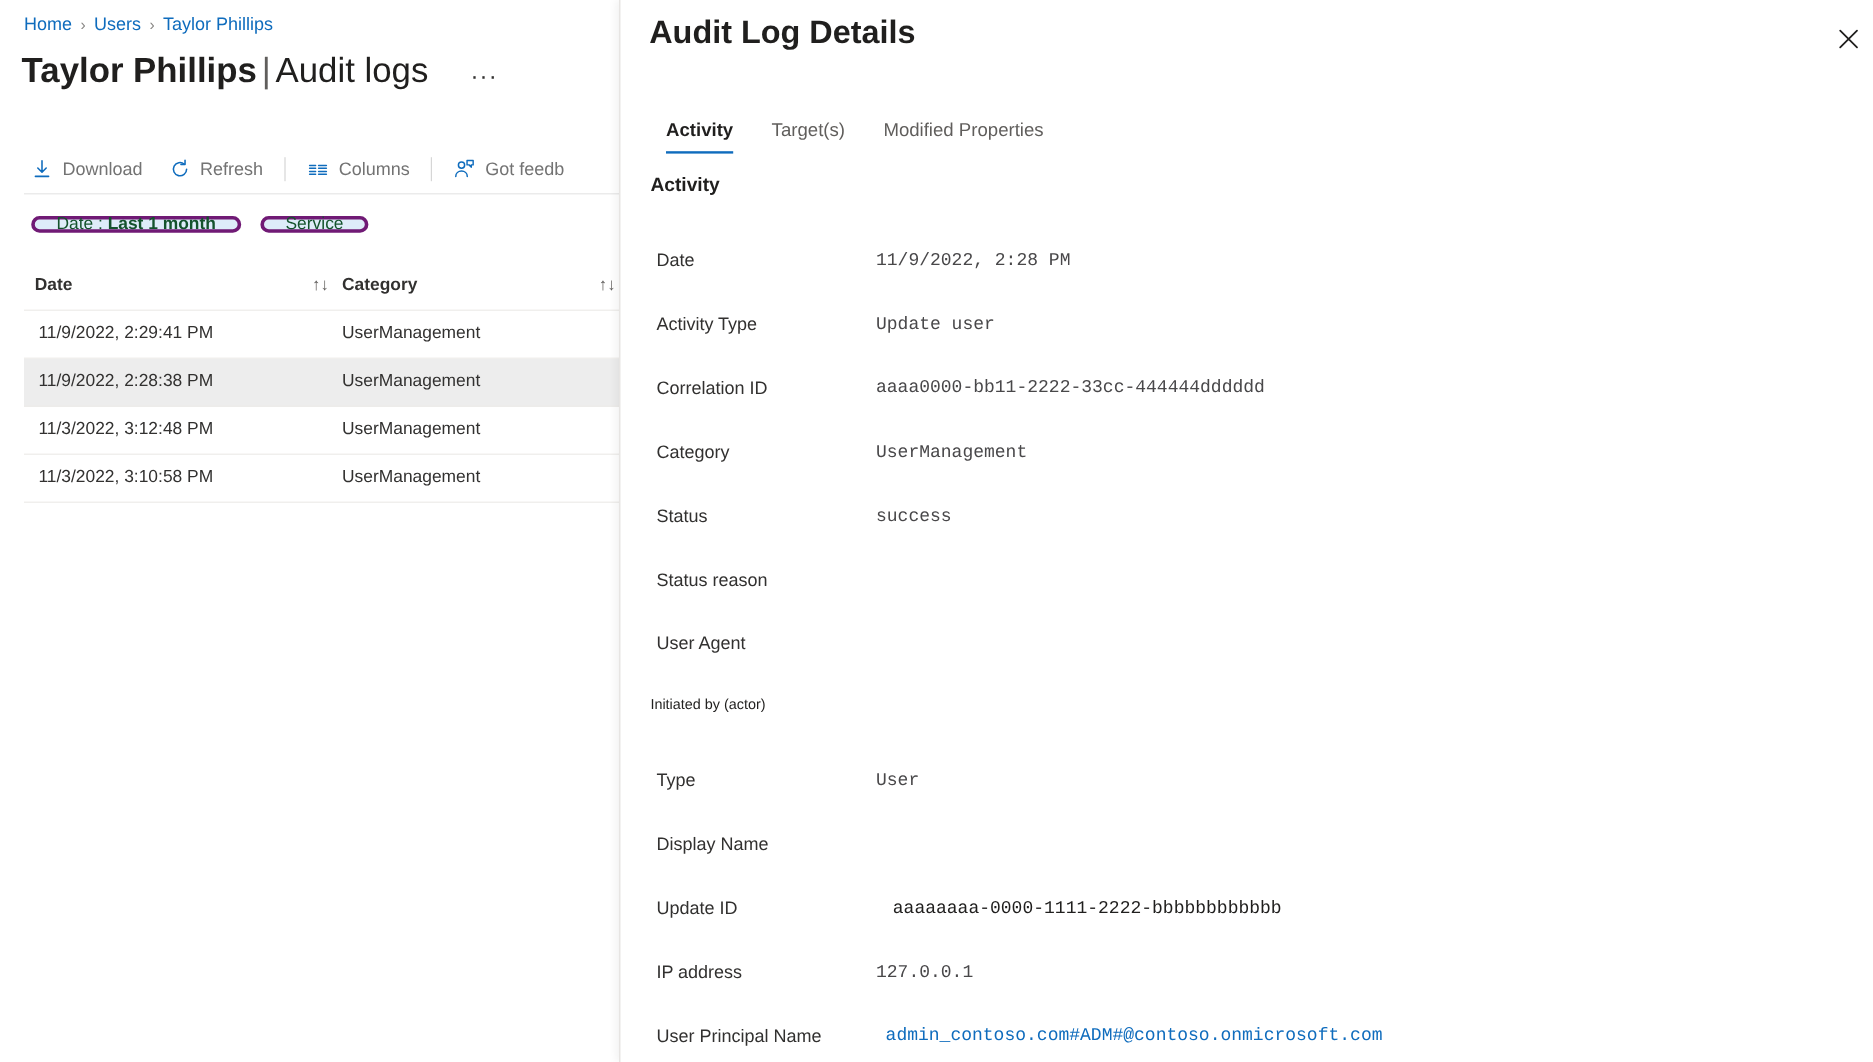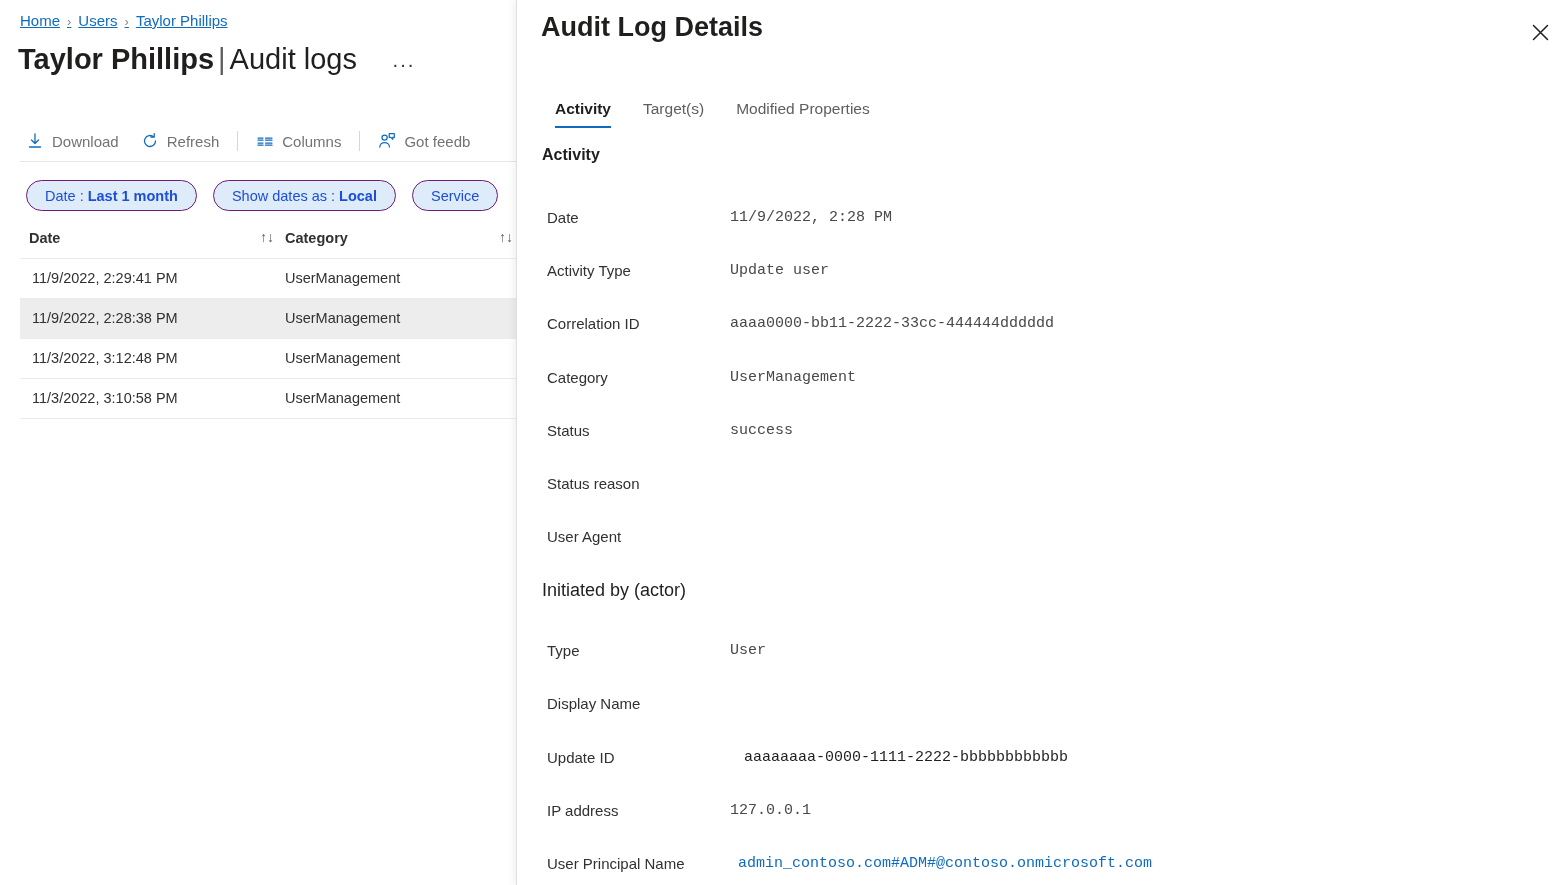--- a/index.html
+++ b/index.html
@@ -9,43 +9,43 @@
     background: #ffffff;
     font-family: "Liberation Sans", sans-serif;
     color: #323130;
     overflow: hidden;
   }
   #app { position: relative; width: 1561px; height: 885px; background:#fff; }
 
   
   #left-pane { position:absolute; left:0; top:0; width:516px; height:885px; background:#fff; overflow:hidden; }
 
-  .breadcrumb { position:absolute; left:20px; top:12px; font-size:15px; color:#0f6cbd; white-space:nowrap;text-decoration:underline; }
+  .breadcrumb { position:absolute; left:20px; top:12px; font-size:15px; color:#0f6cbd; white-space:nowrap; }
   .breadcrumb a { color:#0f6cbd; text-decoration:none; cursor:pointer; }
   .breadcrumb .sep { color:#8a8886; margin:0 7px; font-size:13px; }
 
   .page-title { position:absolute; left:18px; top:40px; font-size:29px; line-height:38px; white-space:nowrap; color:#201f1e; }
   .page-title .bold { font-weight:700; }
   .page-title .light { font-weight:400; color:#201f1e; }
   .page-title .pipe { font-weight:300; color:#605e5c; margin:0 4px; }
   .ellipsis-btn { position:absolute; left:392px; top:54px; font-size:20px; color:#323130; letter-spacing:1px; cursor:pointer; line-height:20px; }
 
   .toolbar { position:absolute; left:20px; top:124px; height:34px; display:flex; align-items:center; white-space:nowrap; }
   .tb-item { display:flex; align-items:center; gap:8px; color:#0f6cbd; font-size:15px; cursor:pointer; padding:2px 6px; }
   .tb-item .lbl { color:#737373; }
   .tb-sep { width:1px; height:20px; background:#d6d6d6; margin:0 12px; }
   .tb-icon { width:18px; height:18px; display:inline-block; flex:none; }
 
   .toolbar-rule { position:absolute; left:20px; top:161px; width:496px; height:1px; background:#e6e6e6; }
 
   .pill-row { position:absolute; left:26px; top:180px; display:flex; gap:16px; white-space:nowrap; }
   .pill {
-    background:#deecf9; color:#1d4ed8; border-radius:16px;
-    height:31px; padding:0 18px; display:flex; align-items:center;
-    font-size:14.5px; cursor:pointer; border:1px solid #701a75;
+    background:#deecf9; color:#14532d; border-radius:16px;
+    height:14px; padding:0 18px; display:flex; align-items:center;
+    font-size:14.5px; cursor:pointer; border:3px solid #701a75;
   }
   .pill b { font-weight:700; margin-left:4px; }
 
   .grid-head { position:absolute; left:20px; top:226px; width:496px; height:29px; }
   .gh-date { position:absolute; left:9px; top:4px; font-size:14.5px; font-weight:700; color:#323130; }
   .gh-sort1 { position:absolute; left:240px; top:3px; font-size:14px; color:#605e5c; cursor:pointer; }
   .gh-cat { position:absolute; left:265px; top:4px; font-size:14.5px; font-weight:700; color:#323130; }
   .gh-sort2 { position:absolute; left:479px; top:3px; font-size:14px; color:#605e5c; cursor:pointer; }
   .grid-head-rule { position:absolute; left:20px; top:258px; width:496px; height:1px; background:#edebe9; }
 
@@ -70,21 +70,21 @@
     color:#201f1e;
   }
 
   .tabs { position:absolute; left:22px; top:100px; display:flex; align-items:flex-end; gap:0; }
   .tab { font-size:15.5px; color:#605e5c; padding:0 16px 10px 16px; cursor:pointer; position:relative; white-space:nowrap; }
   .tab.active { color:#201f1e; font-weight:600; }
   .tab.active::after { content:""; position:absolute; left:16px; right:16px; bottom:0; height:2.5px; background:#0f6cbd; }
 
   .section-h { position:absolute; font-size:16px; font-weight:600; color:#201f1e; }
   #sec-activity { left:25px; top:146px; }
-  #sec-initiated { left:25px; top:580px; font-size:18px; font-weight:400; color:#201f1e; }
+  #sec-initiated { left:25px; top:580px; font-size:12px; font-weight:400; color:#201f1e; }
 
   .frow { position:absolute; left:25px; width:700px; }
   .frow .k { position:absolute; left:5px; top:0; font-size:15px; color:#323130; white-space:nowrap; }
   .frow .v { position:absolute; left:188px; top:0; font-size:15px; color:#323130; white-space:nowrap;font-family:Liberation Mono, monospace; }
   .frow .v.muted { color:#49484a; }
   .frow .v.link { color:#0f6cbd; cursor:pointer; }
   .frow .v.indent { left:202px; color:#201f1e; }
 
   .arow { position:absolute; left:1229px; width:330px; }
 </style>
@@ -144,24 +144,20 @@
       </div>
     </div>
     <div class="toolbar-rule"></div>
 
     <div class="pill-row">
       <div class="pill">
         <span>Date :</span>
           <b>Last 1 month</b>
       </div>
       <div class="pill">
-        <span>Show dates as :</span>
-          <b>Local</b>
-      </div>
-      <div class="pill">
         <span>Service</span>
       </div>
     </div>
 
     <div class="grid-head">
       <div class="gh-date">Date</div>
       <div class="gh-sort1">↑↓</div>
       <div class="gh-cat">Category</div>
       <div class="gh-sort2">↑↓</div>
     </div>

